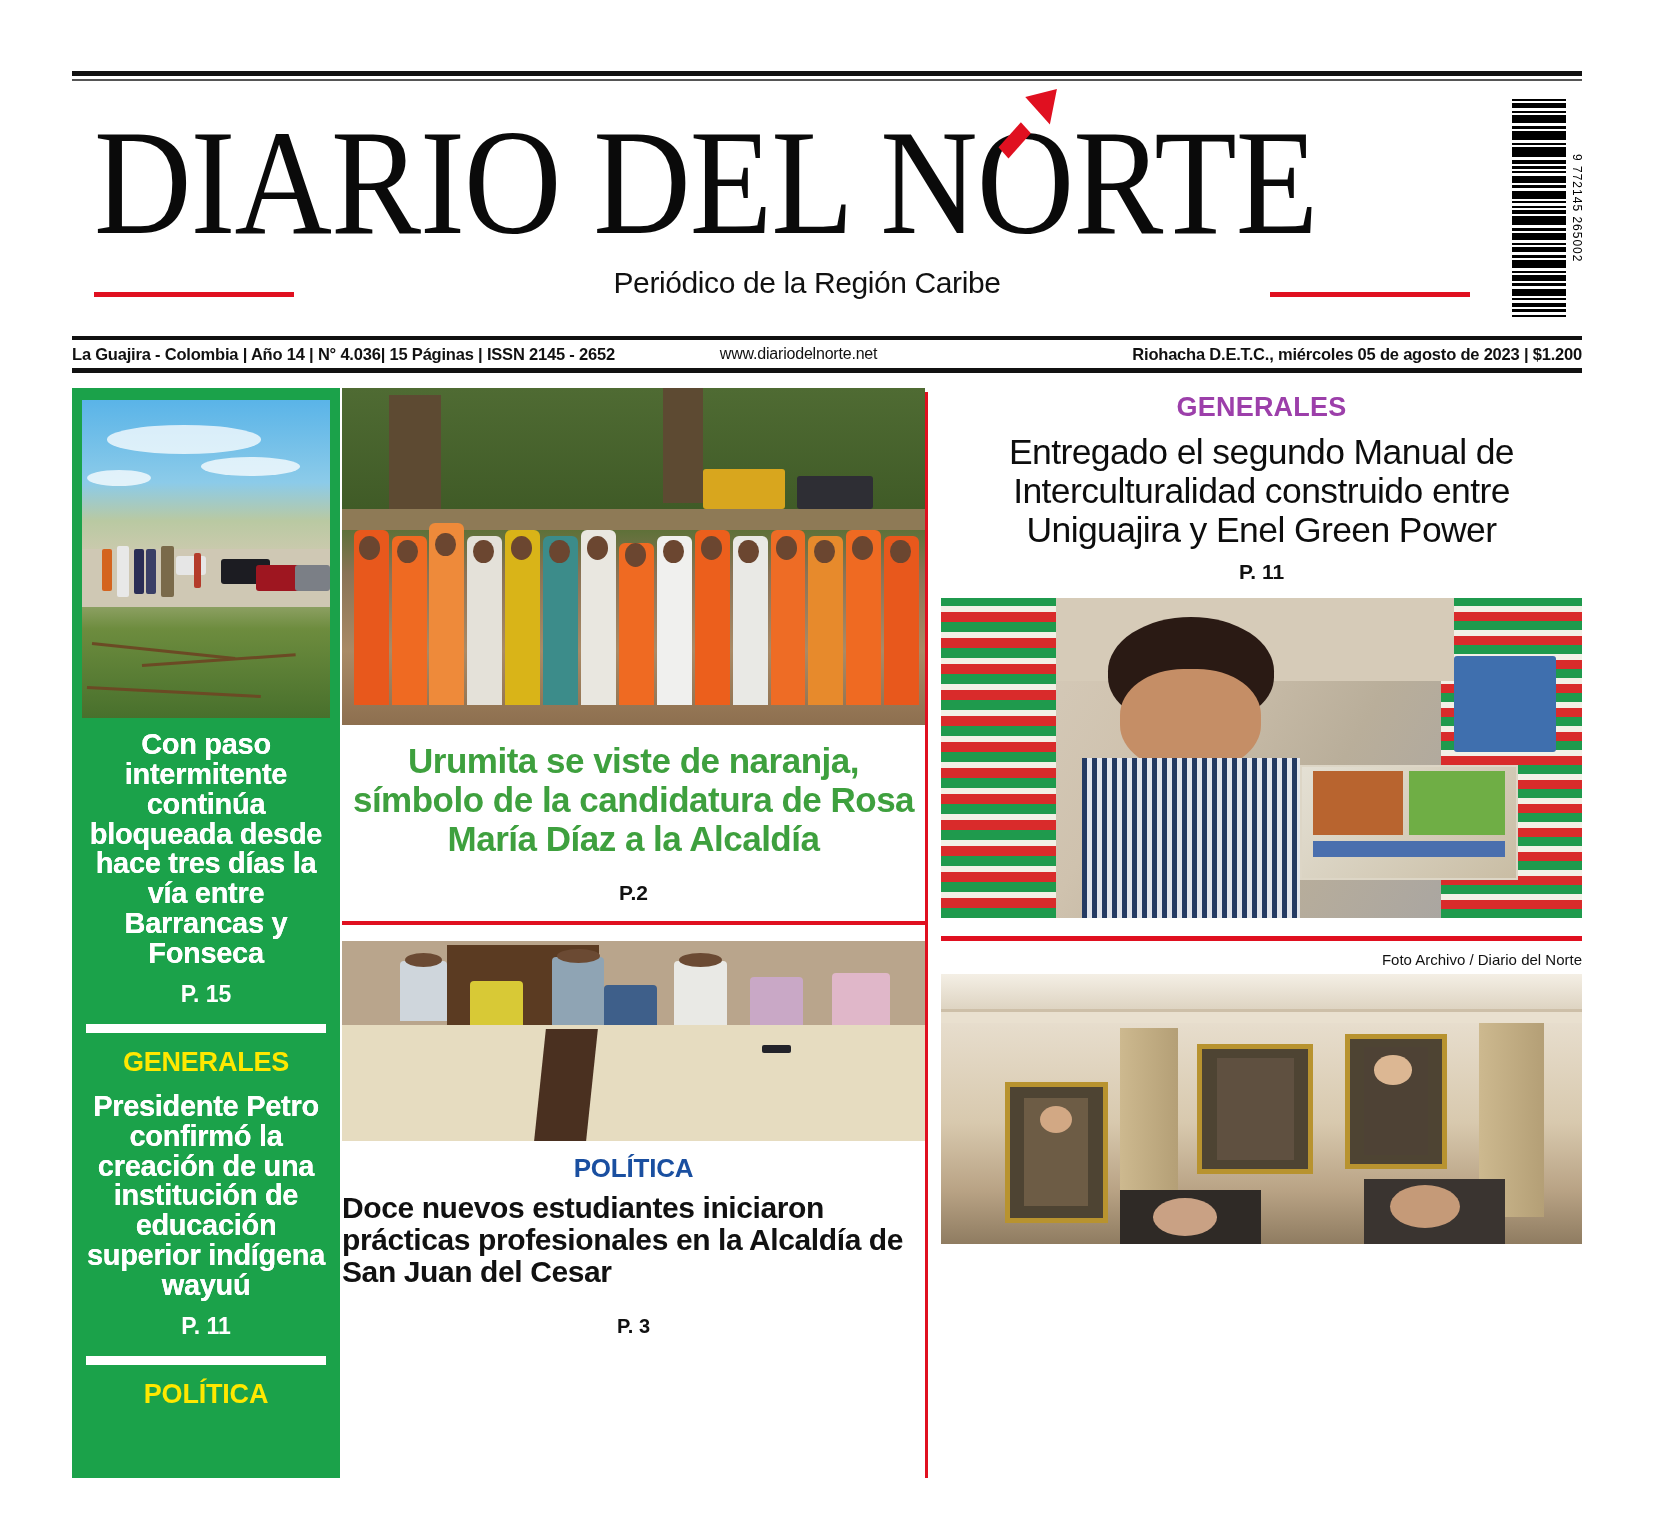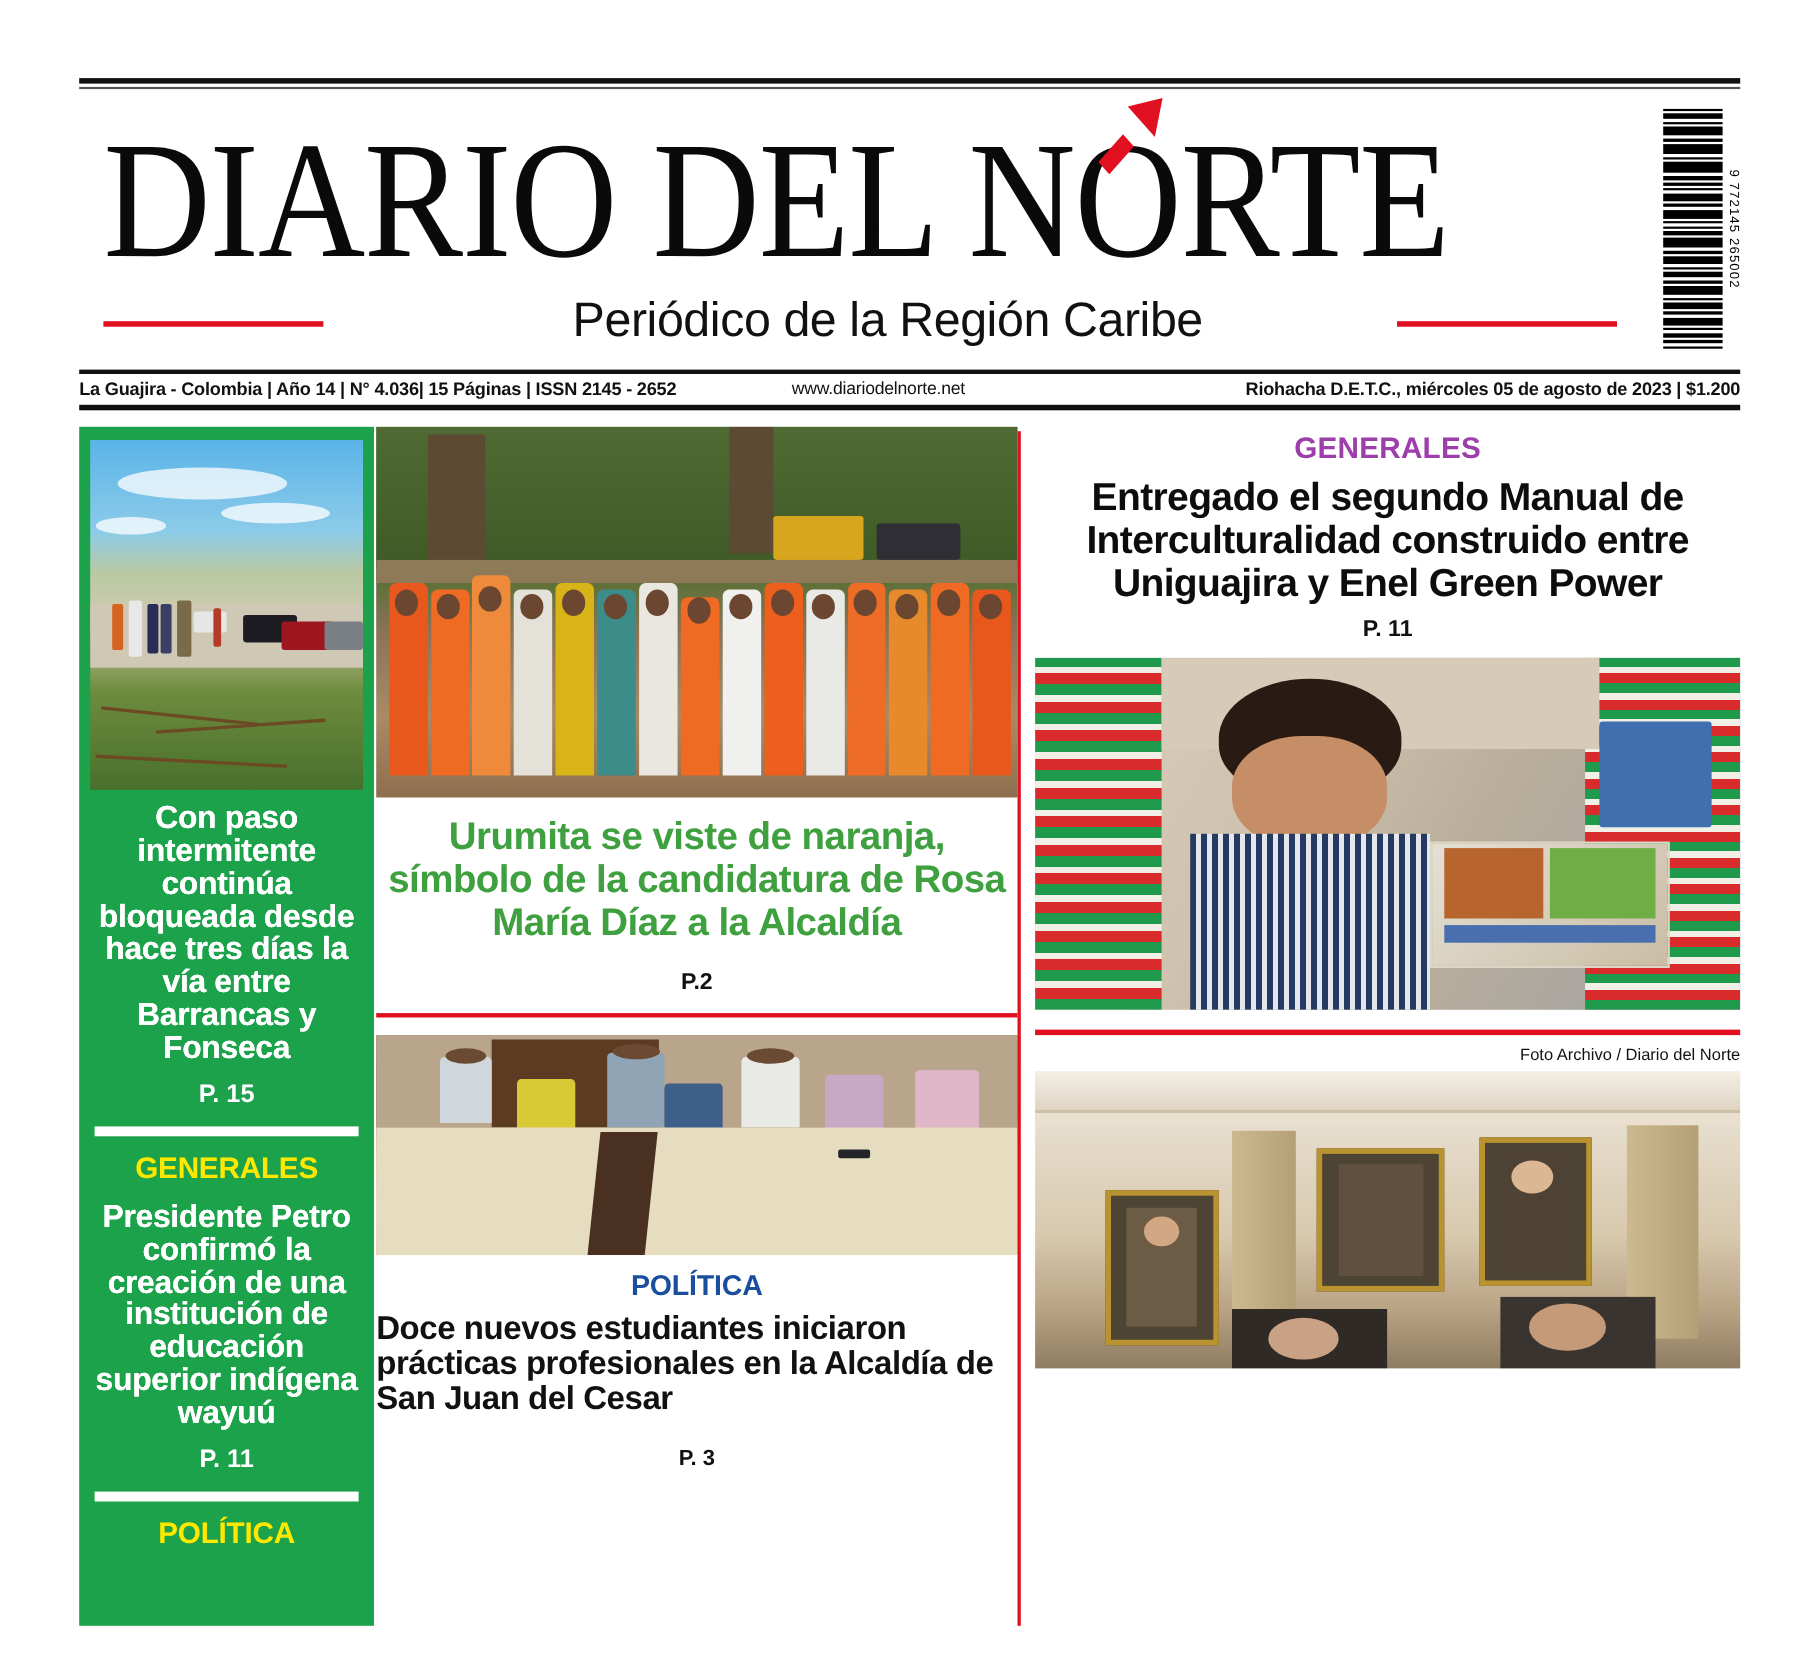--- a/index.html
+++ b/index.html
@@ -61,21 +61,21 @@
     font-family: "Liberation Sans", sans-serif;
   }
 
   .tagline-row {
     position: relative;
     height: 56px;
     margin-top: -12px;
   }
   .tagline {
     text-align: center;
-    font-size: 44px;
+    font-size: 30px;
     font-weight: 400;
     color: #111;
     letter-spacing: -0.4px;
     padding-right: 40px;
   }
   .dash-left, .dash-right {
     position: absolute;
     top: 26px;
     height: 5px;
     background: #e01020;
@@ -241,21 +241,21 @@
     text-align: center;
     font-size: 27px;
     font-weight: bold;
     color: #9c3faa;
     letter-spacing: 0.2px;
     margin-top: 4px;
   }
   .rt-headline {
     text-align: center;
     font-size: 35.5px;
-    font-weight: bold;
+    font-weight: normal;
     line-height: 1.1;
     color: #0d0d0d;
     margin-top: 10px;
     letter-spacing: -0.6px;
   }
   .rt-page {
     text-align: center;
     font-size: 21px;
     font-weight: bold;
     margin-top: 10px;

